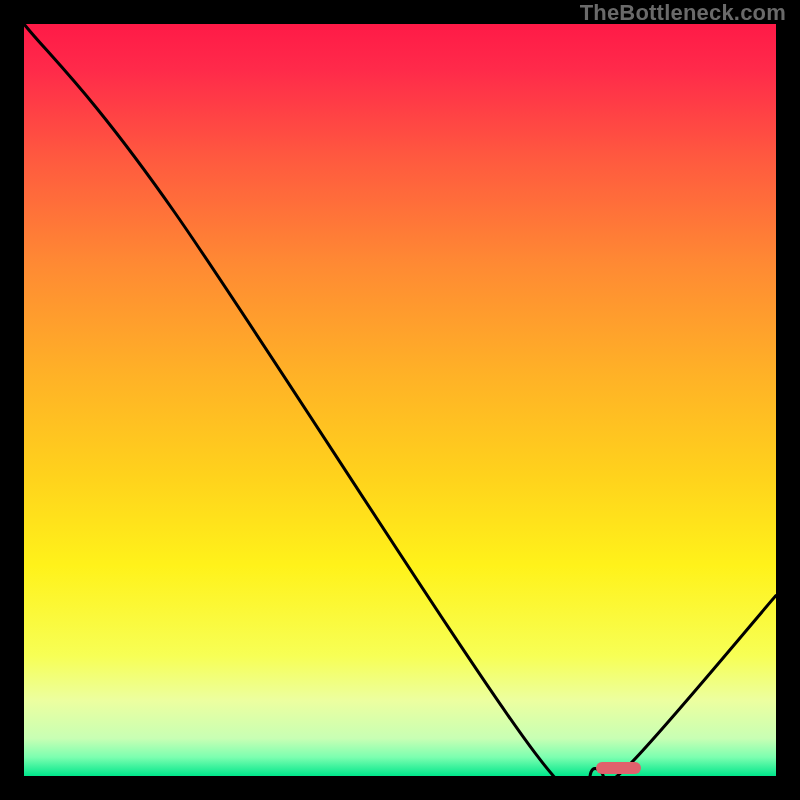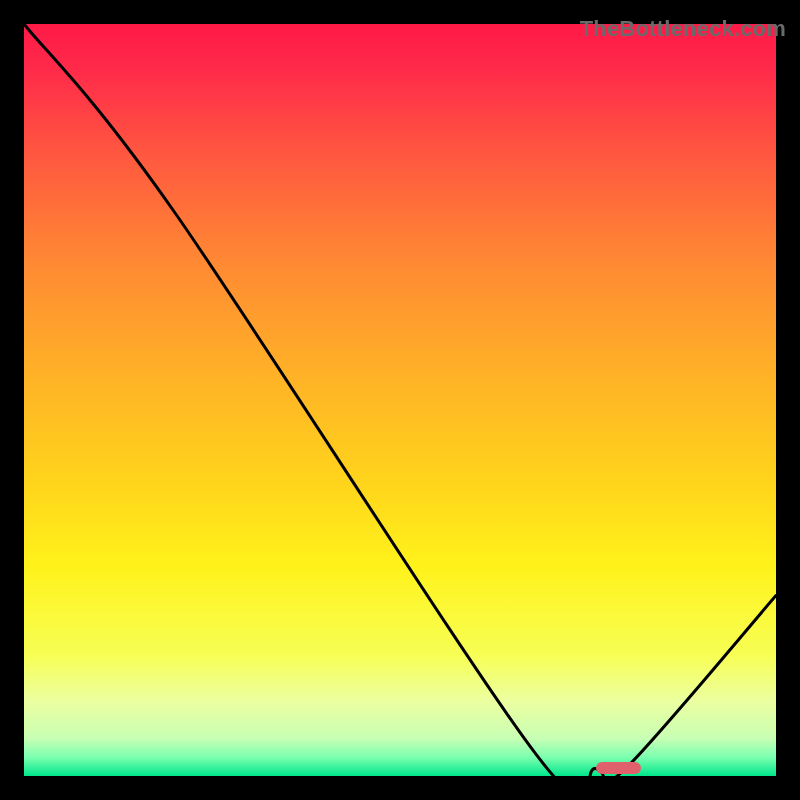--- a/index.html
+++ b/index.html
@@ -75,15 +75,15 @@
       <rect x="0" y="0" width="100" height="100" fill="url(#bg-grad)"></rect>
     </svg>
 
     <svg class="curve-svg" viewBox="0 0 100 100" preserveAspectRatio="none">
       <path id="curve-path" fill="none" stroke="#000000" stroke-width="3" stroke-linecap="round" stroke-linejoin="round" vector-effect="non-scaling-stroke" d="M 0.000 0.000 C 3.333 4.167, 8.667 8.833, 20.000 25.000 C 31.333 41.167, 58.667 84.667, 68.000 97.000 C 77.333 109.333, 74.000 98.667, 76.000 99.000 C 78.000 99.333, 76.000 102.833, 80.000 99.000 C 84.000 95.167, 96.667 79.833, 100.000 76.000"></path>
     </svg>
 
     <div id="marker" class="marker" style="left: 571.52px; width: 45.12px; top: 738.48px; height: 12px; background: rgb(224, 97, 108);"></div>
   </div>
 
-  <div id="wm" class="watermark" style="top: 16px; right: 14px; font-size: 22px;">TheBottleneck.com</div>
+  <div id="wm" class="watermark" style="top: 0; right: 14px; font-size: 22px;">TheBottleneck.com</div>
 
 </div>
 
 </body></html>

